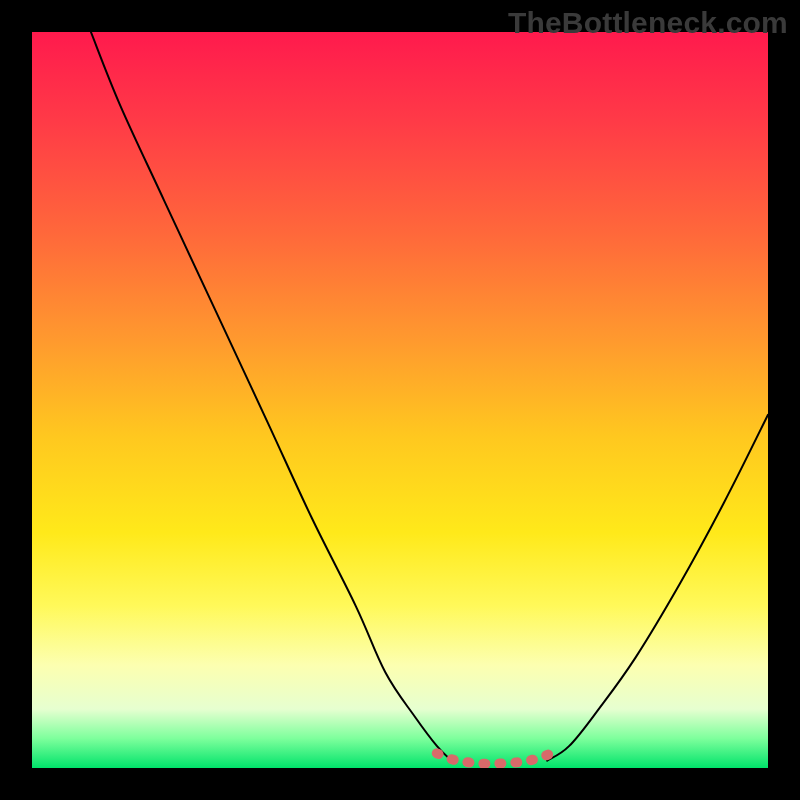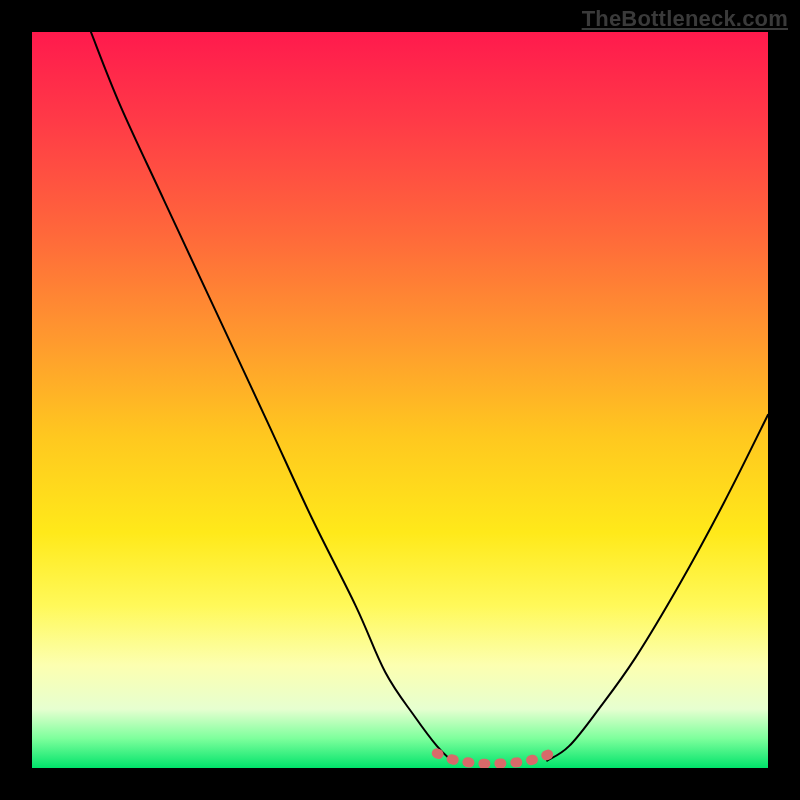--- a/index.html
+++ b/index.html
@@ -15,26 +15,25 @@
     position: relative;
     width: 800px;
     height: 800px;
     background: #000;
   }
   .watermark {
     position: absolute;
     top: 6px;
     right: 12px;
     color: #3a3a3a;
-    font-size: 22px;
+    font-size: 30px;
     font-weight: 600;
     letter-spacing: 0.2px;
     z-index: 5;
     user-select: none;
-    text-decoration: underline;
   }
   .plot-area {
     position: absolute;
     left: 32px;
     top: 32px;
     width: 736px;
     height: 736px;
     overflow: hidden;
   }
   .gradient {

